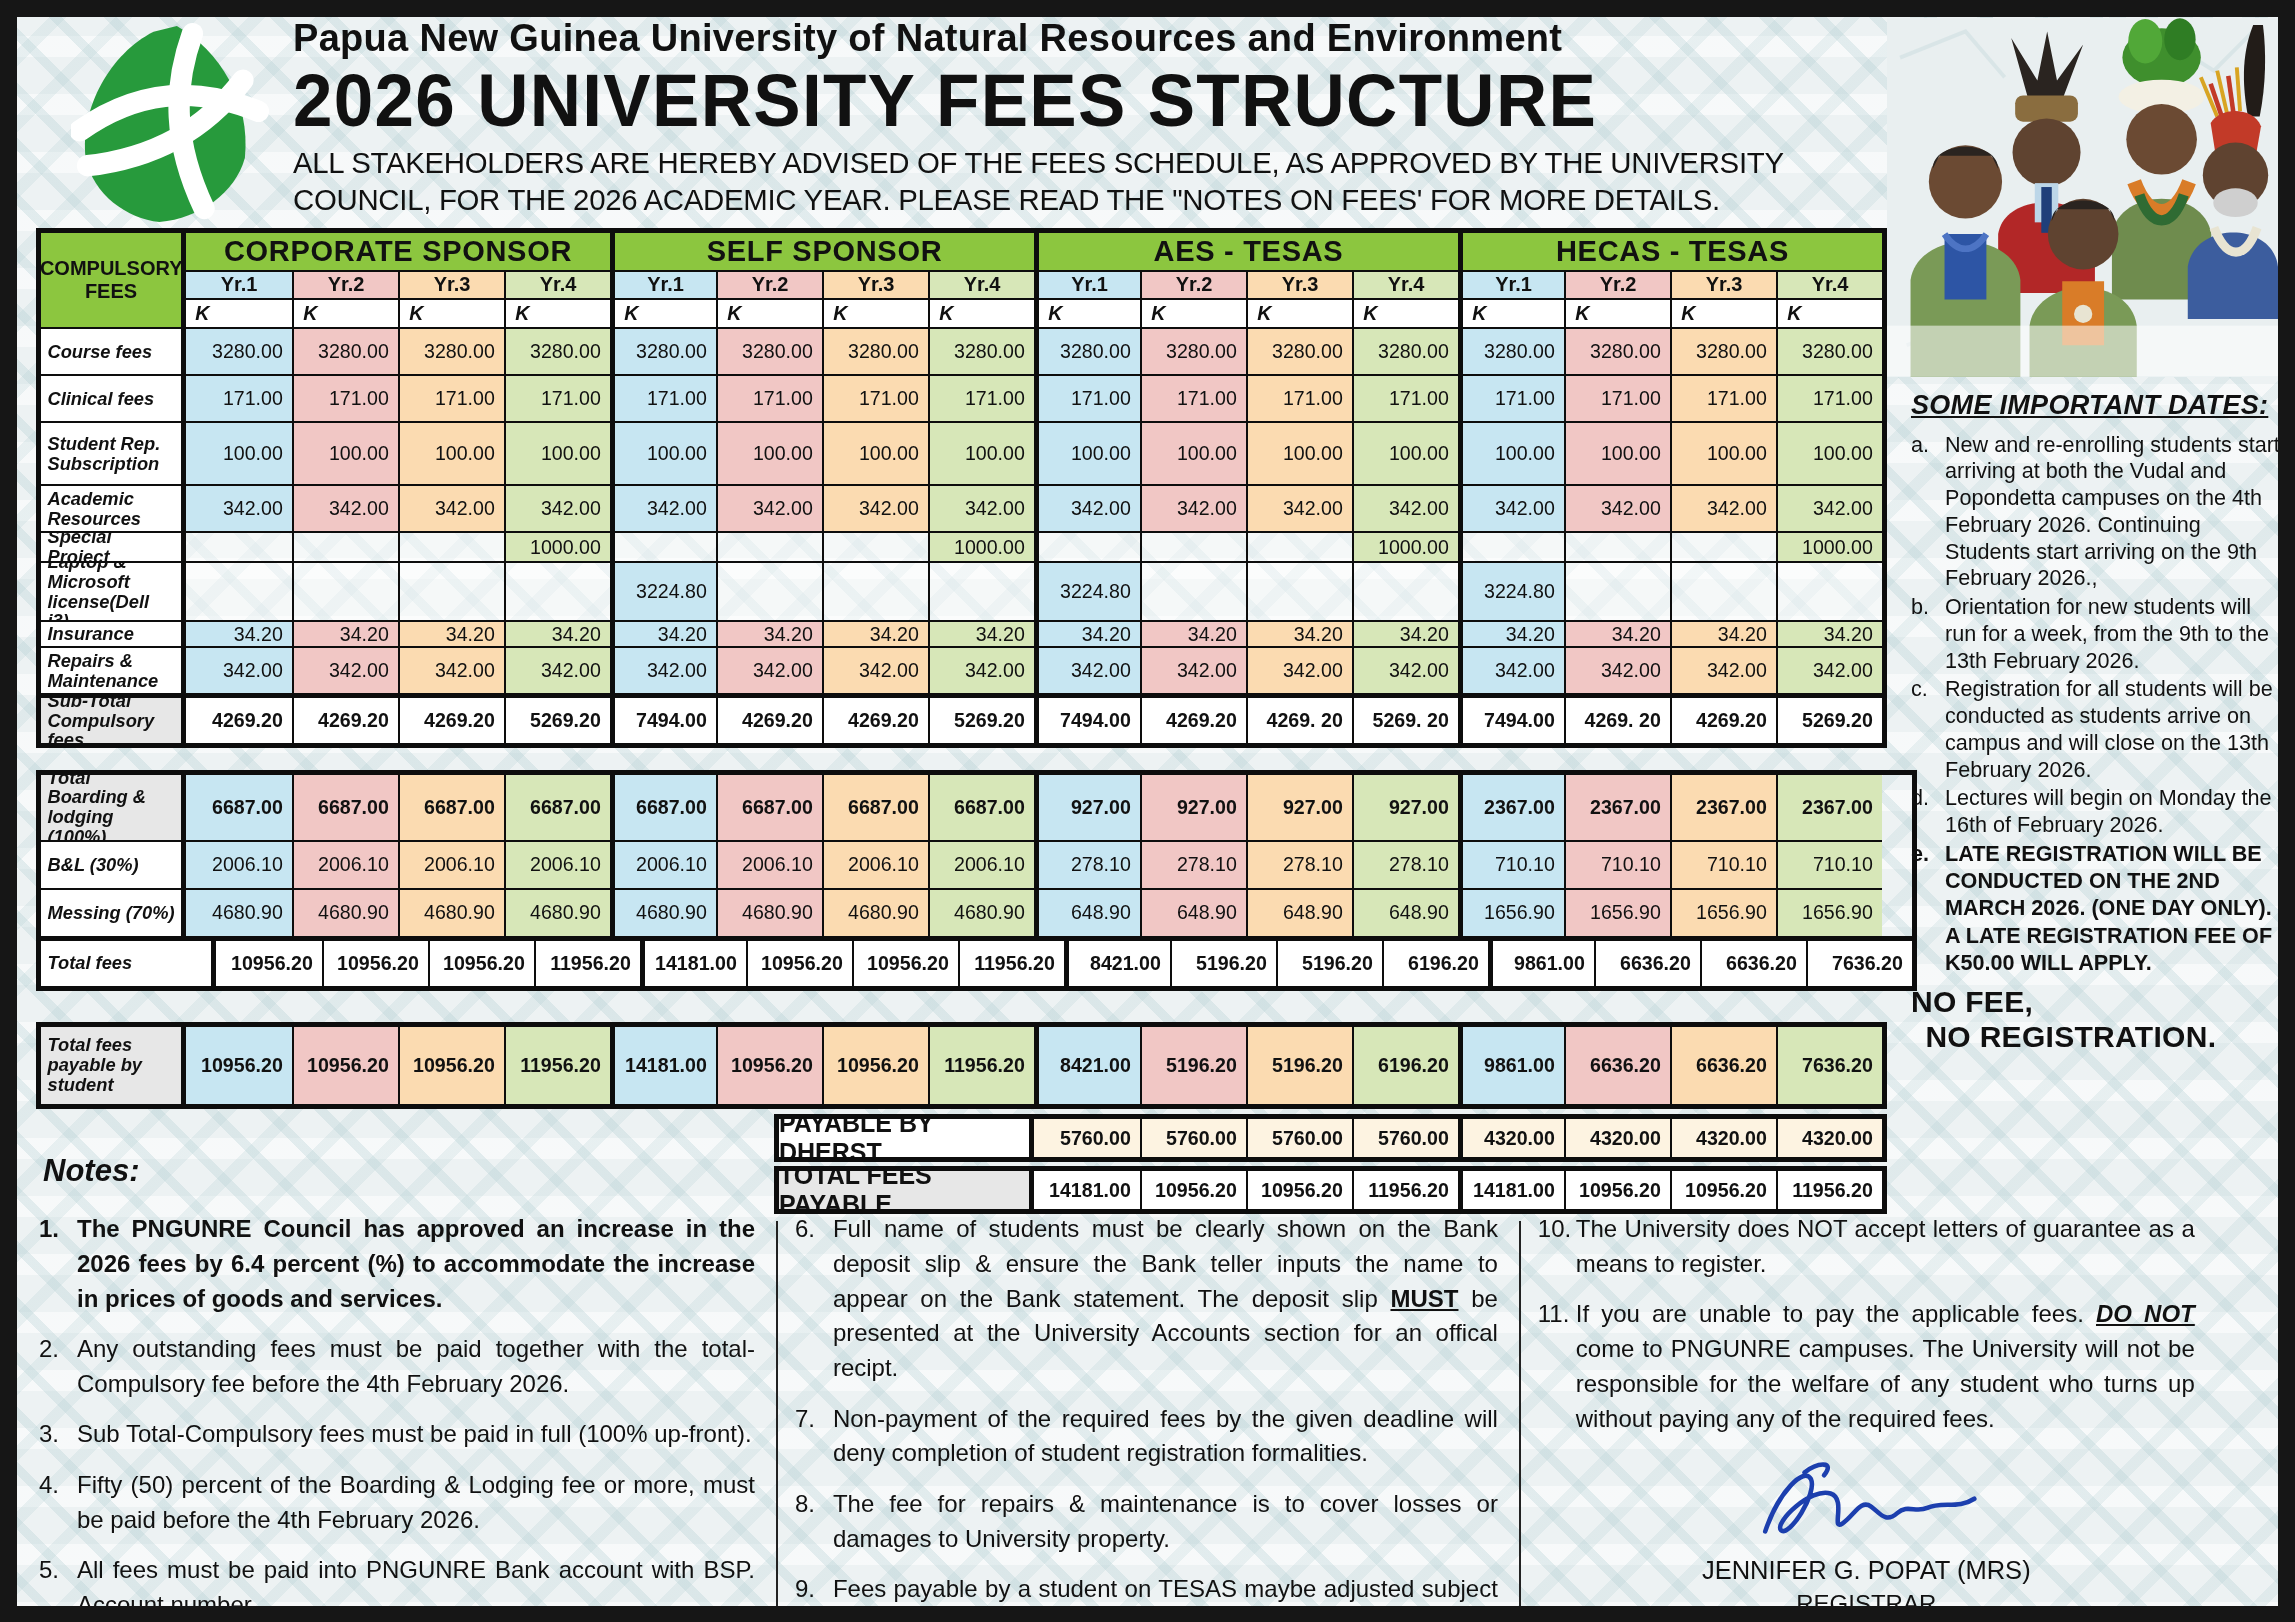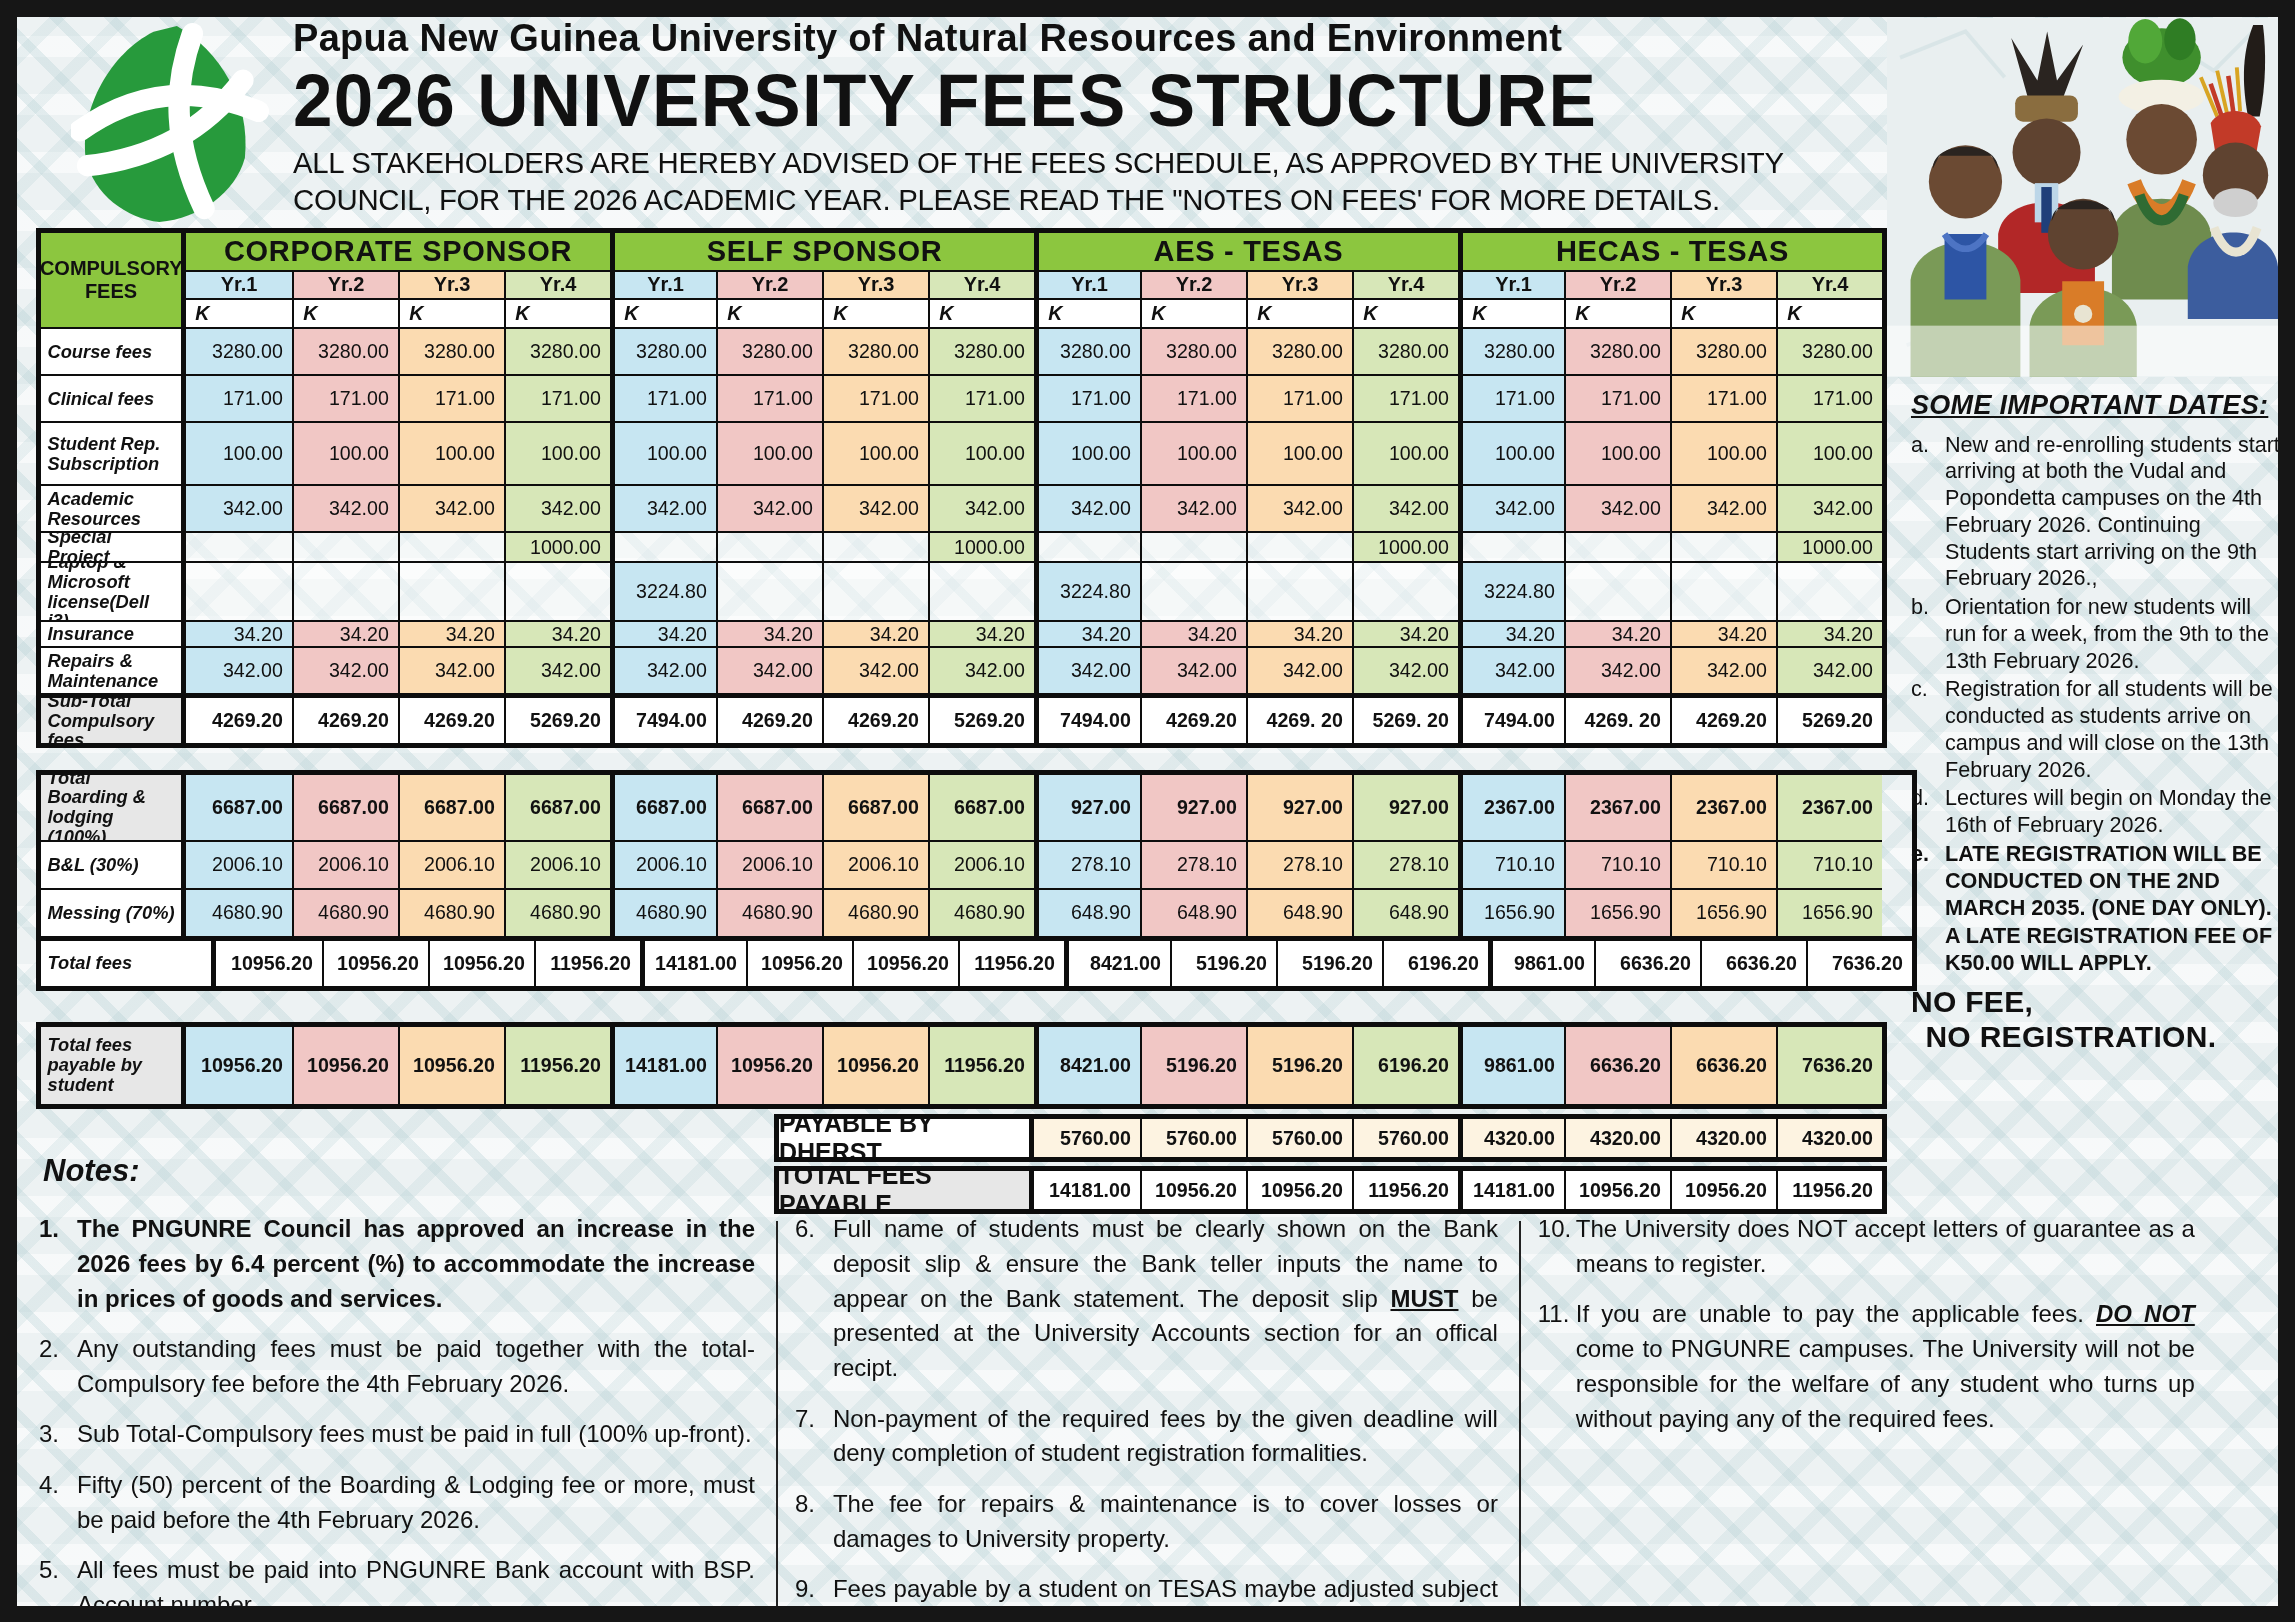--- a/index.html
+++ b/index.html
@@ -514,21 +514,21 @@
         <div class="sb-item">
           <div class="sb-m">c.</div>
           <div class="sb-t">Registration for all students will be conducted as students arrive on campus and will close on the 13th February 2026.</div>
         </div>
         <div class="sb-item">
           <div class="sb-m">d.</div>
           <div class="sb-t">Lectures will begin on Monday the 16th of February 2026.</div>
         </div>
         <div class="sb-item bold">
           <div class="sb-m">e.</div>
-          <div class="sb-t">LATE REGISTRATION WILL BE CONDUCTED  ON THE 2ND MARCH 2035. (ONE DAY ONLY).</div>
+          <div class="sb-t">LATE REGISTRATION WILL BE CONDUCTED  ON THE 2ND MARCH 2026. (ONE DAY ONLY).</div>
         </div>
         <div class="sb-item bold">
           <div class="sb-m"></div>
           <div class="sb-t">A LATE REGISTRATION FEE OF K50.00 WILL  APPLY.</div>
         </div>
       </div>
     <div class="nofee">NO FEE,</div>
     <div class="nofee second">NO REGISTRATION.</div>
   </div>
 
@@ -578,16 +578,20 @@
       <div class="ndiv"></div>
       <div class="ncol" style="width: 674px;">
         <div class="note">
           <div class="n-m">10.</div>
           <div class="n-t"><span class="">The University does NOT accept  letters of guarantee as a means to register.</span></div>
         </div>
         <div class="note">
           <div class="n-m">11.</div>
           <div class="n-t"><span class="">If  you  are  unable  to pay  the  applicable  fees.  </span><span class="seg-b seg-u seg-i">DO NOT</span><span class=""> come to PNGUNRE  campuses. The University will not be responsible  for  the  welfare  of  any  student  who turns up without paying any of the required fees.</span></div>
         </div>
+        <div class="sig-wrap"><svg width="281" height="98" viewBox="0 0 430 150">
+            <path d="M60 120 C80 60 120 20 130 40 C140 62 96 130 84 118 C74 106 130 52 160 62 C185 70 160 120 178 108 C196 96 206 70 222 82 C236 92 244 108 262 92 C278 78 290 92 308 84 C330 74 356 86 380 70" stroke="#1c3fae" stroke-width="7" fill="none" stroke-linecap="round"></path>
+            <path d="M120 30 C140 14 168 12 150 34" stroke="#1c3fae" stroke-width="7" fill="none" stroke-linecap="round"></path>
+          </svg><div class="sig-name">JENNIFER G. POPAT (MRS)</div><div class="sig-role">REGISTRAR</div></div>
       </div>
     </div>
 </div>
 
 
 </body></html>

